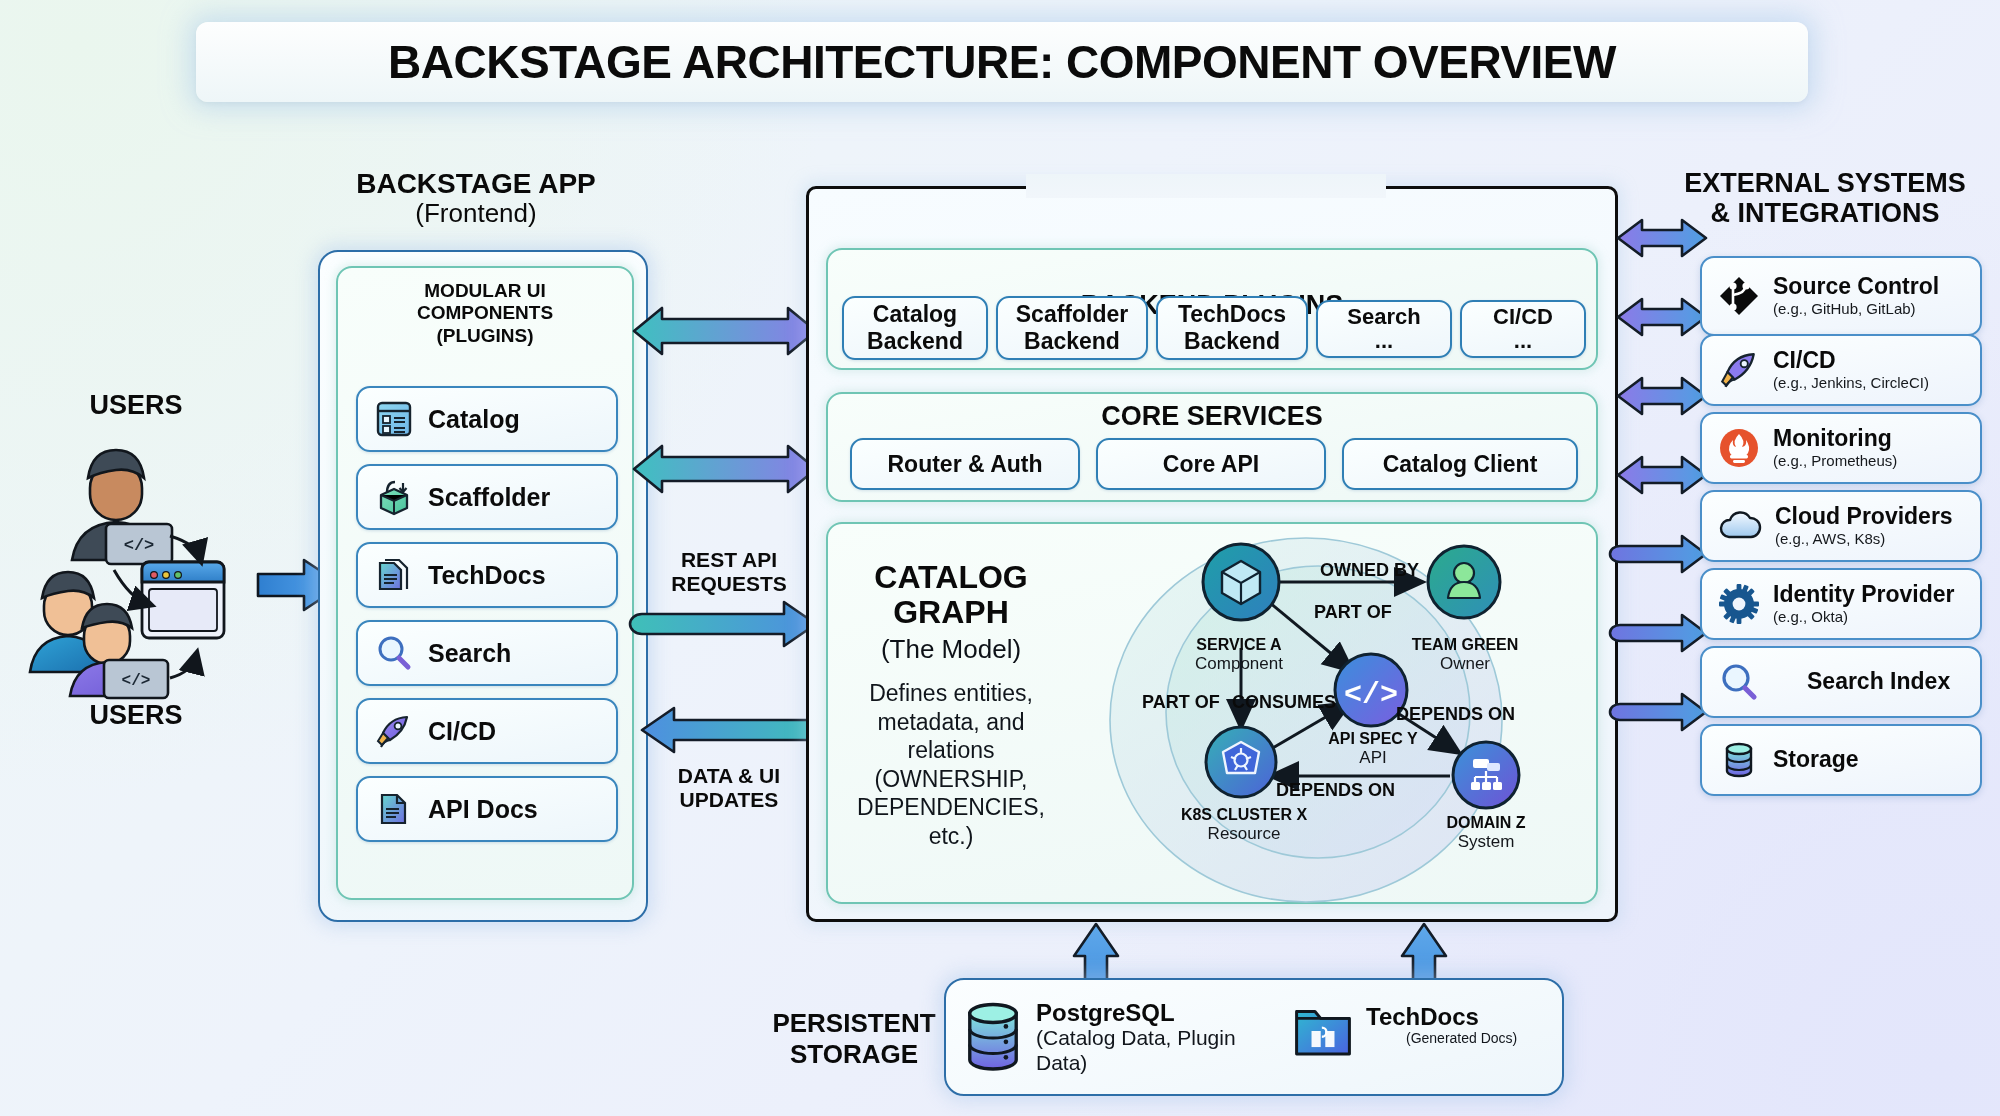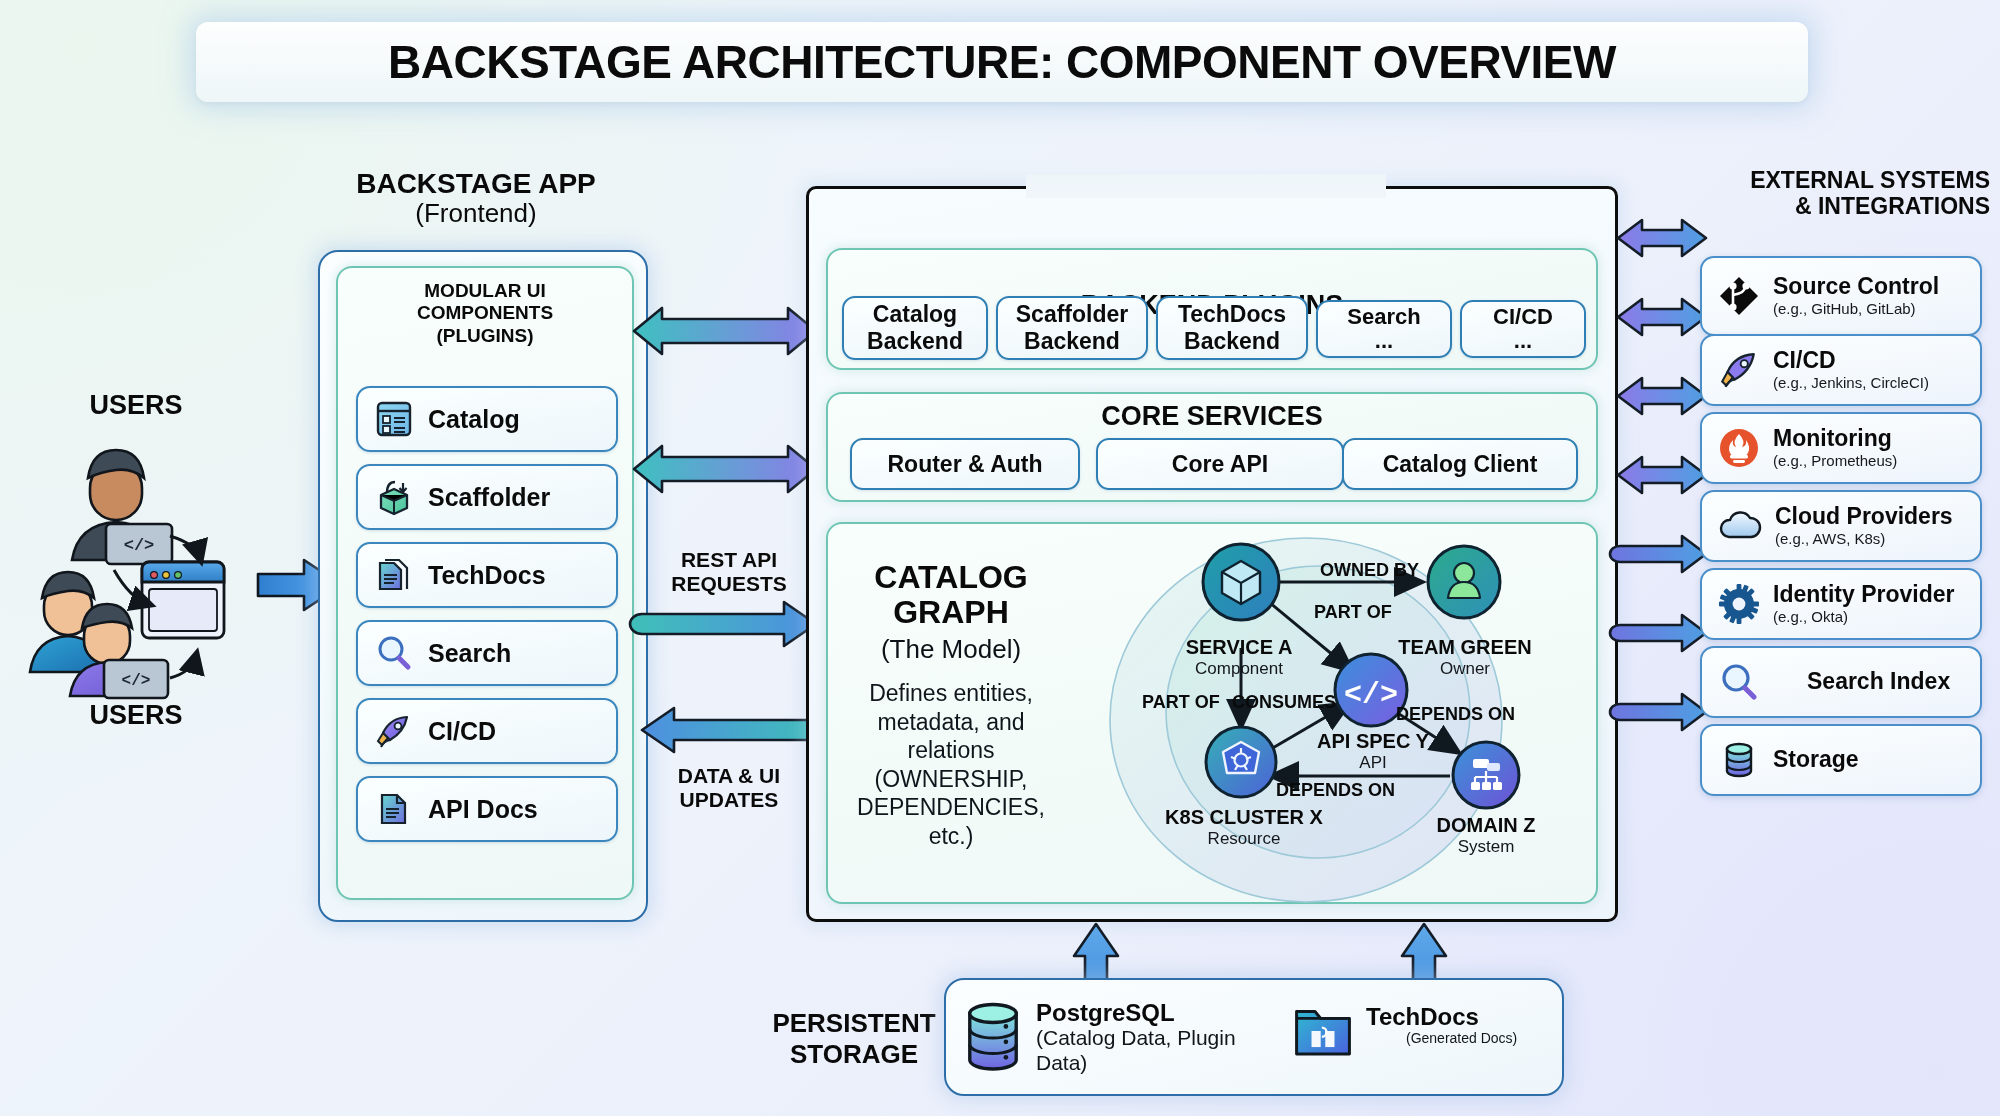--- a/index.html
+++ b/index.html
@@ -74,21 +74,21 @@
     box-shadow:0 0 16px 4px rgba(175,205,235,.35);
   }
   #backend-box-mask {
     left:1026px; top:174px; width:360px; height:24px;
     background:linear-gradient(180deg,#eef5f9 0%,#f1f6fb 100%);
   }
 
   svg { overflow:visible; }
   .arrowlbl { font-size:21px; font-weight:bold; color:#0a0a0a; text-align:center; line-height:1.12; }
   .glbl { font-size:18px; font-weight:bold; color:#0a0a0a; white-space:nowrap; }
-  .gnode-name { font-size:20px; font-weight:bold; color:#0a0a0a; white-space:nowrap; text-align:center;}
+  .gnode-name { font-size:16px; font-weight:bold; color:#0a0a0a; white-space:nowrap; text-align:center;}
   .gnode-kind { font-size:17px; color:#14171b; text-align:center; }
 </style>
 </head>
 <body>
 
 <div id="stage">
 
   <div class="abs" id="title-bar">
     <span>BACKSTAGE ARCHITECTURE: COMPONENT OVERVIEW</span>
   </div>
@@ -96,21 +96,21 @@
   <div class="abs caption" style="left:266px; top:168px; width:420px; font-size:28px;">
     <div>BACKSTAGE APP</div>
     <div class="sub" style="font-size:26px;">(Frontend)</div>
   </div>
 
   <div class="abs caption" style="left:1006px; top:168px; width:400px; font-size:28px;">
     <div>BACKSTAGE BACKEND</div>
     <div class="sub" style="font-size:26px;">(Node.js Server)</div>
   </div>
 
-  <div class="abs caption" style="left:1660px; top:168px; width:330px; font-size:23px;text-align:right;">
+  <div class="abs caption" style="left:1660px; top:168px; width:330px; font-size:27px;">
     <div>EXTERNAL SYSTEMS</div>
     <div>&amp; INTEGRATIONS</div>
   </div>
 
   <div class="abs caption" style="left:56px; top:390px; width:160px; font-size:27px;">USERS</div>
   <div class="abs caption" style="left:46px; top:700px; width:180px; font-size:27px;">USERS</div>
 
   <svg class="abs" style="left:20px; top:420px;" width="260" height="290">
     <defs>
       <linearGradient id="gShirtBlue" x1="0" y1="0" x2="1" y2="1">
@@ -337,21 +337,21 @@
       <div><span>Search</span><br><span>...</span></div>
     </div>
     <div class="chip" style="position:absolute; left:632px; top:50px; width:126px; height:58px; font-size:22px; font-weight:bold; line-height:1.1;">
       <div><span>CI/CD</span><br><span>...</span></div>
     </div>
   </div>
 
   <div class="abs inner-panel" style="left:826px; top:392px; width:772px; height:110px;">
     <div style="position:absolute; top:7px; width:100%; text-align:center; font-size:27px; font-weight:bold; color:#0a0a0a;">CORE SERVICES</div>
     <div class="chip" style="position:absolute; left:22px; top:44px; width:230px; height:52px; font-size:23px; font-weight:bold;">Router &amp; Auth</div>
-    <div class="chip" style="position:absolute; left:268px; top:44px; width:248px; height:52px; font-size:23px; font-weight:bold;">Core API</div>
+    <div class="chip" style="position:absolute; left:268px; top:44px; width:230px; height:52px; font-size:23px; font-weight:bold;">Core API</div>
     <div class="chip" style="position:absolute; left:514px; top:44px; width:236px; height:52px; font-size:23px; font-weight:bold;">Catalog Client</div>
   </div>
 
   <div class="abs inner-panel" style="left:826px; top:522px; width:772px; height:382px;">
 
     <div style="position:absolute; left:8px; top:36px; width:230px; text-align:center;">
       <div style="font-size:32px; font-weight:bold; line-height:1.1; color:#0a0a0a;">
         <span>CATALOG</span><br>
         <span>GRAPH</span>
       </div>

